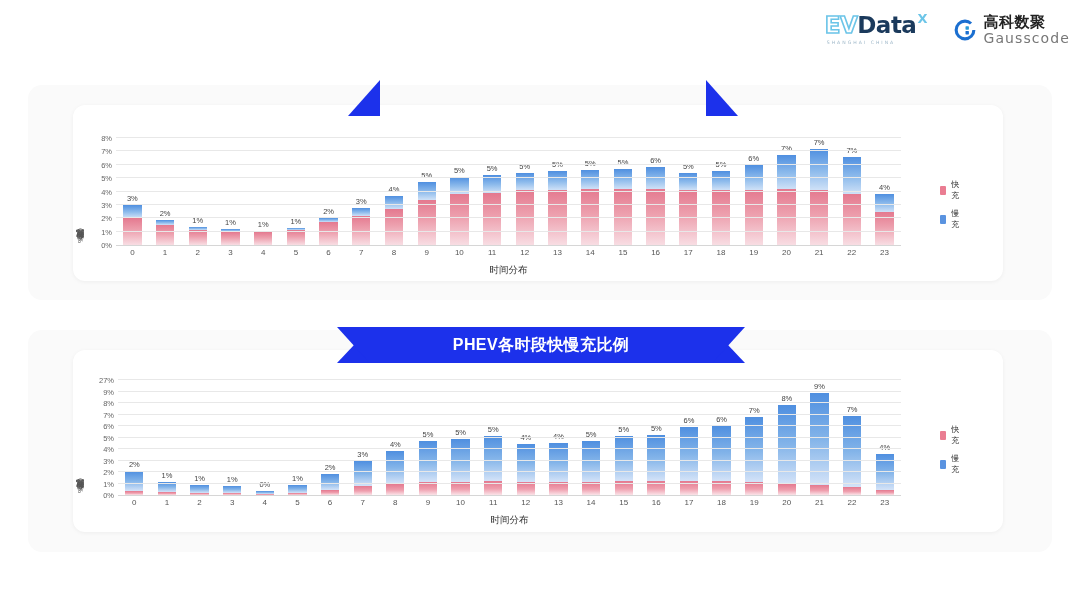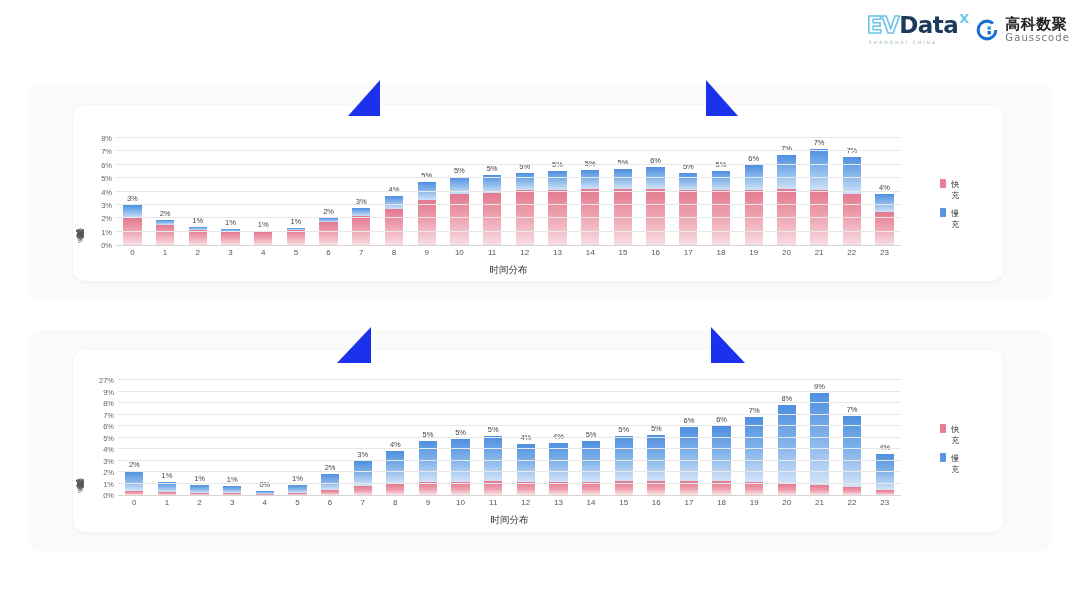--- a/index.html
+++ b/index.html
@@ -7,21 +7,21 @@
     width: 1080px; height: 608px;
     background: #ffffff;
     font-family: "Liberation Sans", "DejaVu Sans", sans-serif;
     overflow: hidden;
   }
   .page { position: relative; width: 1080px; height: 608px; background:#fff; }
 
   
   .header-logos {
     position: absolute; top: 14px; right: 10px;
-    display: flex; align-items: center; gap: 6px;
+    display: flex; align-items: center; gap: 26px;
   }
   .evdata-logo { display:flex; flex-direction:column; align-items:flex-start; }
   .evdata-row { display:flex; align-items:flex-start; }
   .ev-part {
     font-size: 23px; font-weight: 700; letter-spacing: -0.5px;
     color: #ffffff;
     -webkit-text-stroke: 1.6px #6cc5e8;
     font-family: "DejaVu Sans", sans-serif;
     line-height: 1;
   }
@@ -37,21 +37,21 @@
   }
   .evdata-sub {
     font-size: 4.6px; letter-spacing: 2.0px; color: #9fb8c9;
     margin-top: 3px; margin-left: 2px;
     font-family: "DejaVu Sans", sans-serif;
   }
   .gauss-logo { display:flex; align-items:center; gap: 6px; }
   .gauss-mark { width: 24px; height: 24px; flex: 0 0 24px; }
   .gauss-text { display:flex; flex-direction:column; line-height:1; }
   .gauss-cn { font-size: 15px; font-weight: 700; color:#222; letter-spacing:0.5px; }
-  .gauss-en { font-size: 10px; color:#777; letter-spacing: 1.1px; margin-top:2px;
+  .gauss-en { font-size: 14px; color:#777; letter-spacing: 1.1px; margin-top:2px;
               font-family:"DejaVu Sans", sans-serif; }
 
   
   .panel {
     position: absolute;
     left: 28px; width: 1024px;
     background: #fafafa;
     border-radius: 14px;
   }
   .panel.p1 { top: 85px; height: 215px; }
@@ -186,21 +186,21 @@
   .ch1 .xlabel { left: 38px; top: 130px; width: 785px; }
   .ch2 .xlabel { left: 40px; top: 138px; width: 783px; }
 
   
   .legend {
     position: absolute;
     display: flex; flex-direction: column; gap: 7px;
   }
   .ch1 .legend { left: 862px; top: 45px; }
   .ch2 .legend { left: 862px; top: 48px; }
-  .legend-item { display: flex; gap: 5px; }
+  .legend-item { display: flex; align-items: center; gap: 5px; }
   .legend-swatch { width: 9px; height: 9px; border-radius: 1px; }
   .legend-swatch.fast { background: #ea7d92; }
   .legend-swatch.slow { background: #5a93e0; }
   .legend-label { font-size: 8px; color: #333; }
 </style>
 </head>
 <body>
 
 <div class="page">
 
@@ -466,20 +466,21 @@
         <span class="legend-label">慢充</span>
       </div>
     </div>
   </div>
 
   <div class="panel p2">
     <div class="inner-card c2"></div>
   </div>
   <div class="ribbon-wing l2"></div>
   <div class="ribbon-wing r2w"></div>
+  <div class="ribbon r2">PHEV各时段快慢充比例</div>
 
   <div class="chart ch2">
     <div class="ylabel">各时段充电次数占比（%）</div>
     <div class="plot" id="plot-1">
       <div class="bars" id="bars-1">
           <div class="bar-slot">
             <div class="bar-stack" style="height: 21%;">
               <div class="bar-value">2%</div>
               <div class="seg-slow" style="height: 83.3333%;"></div>
               <div class="seg-fast" style="height: 16.6667%;"></div>

